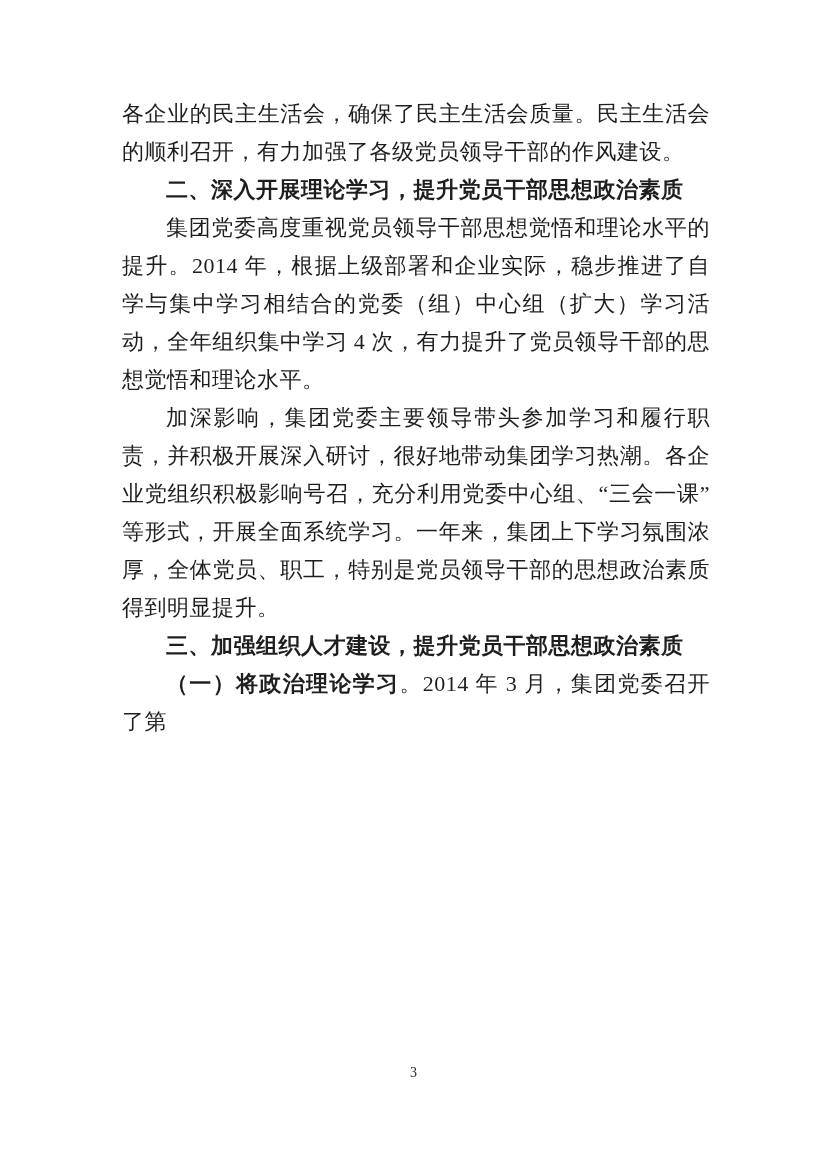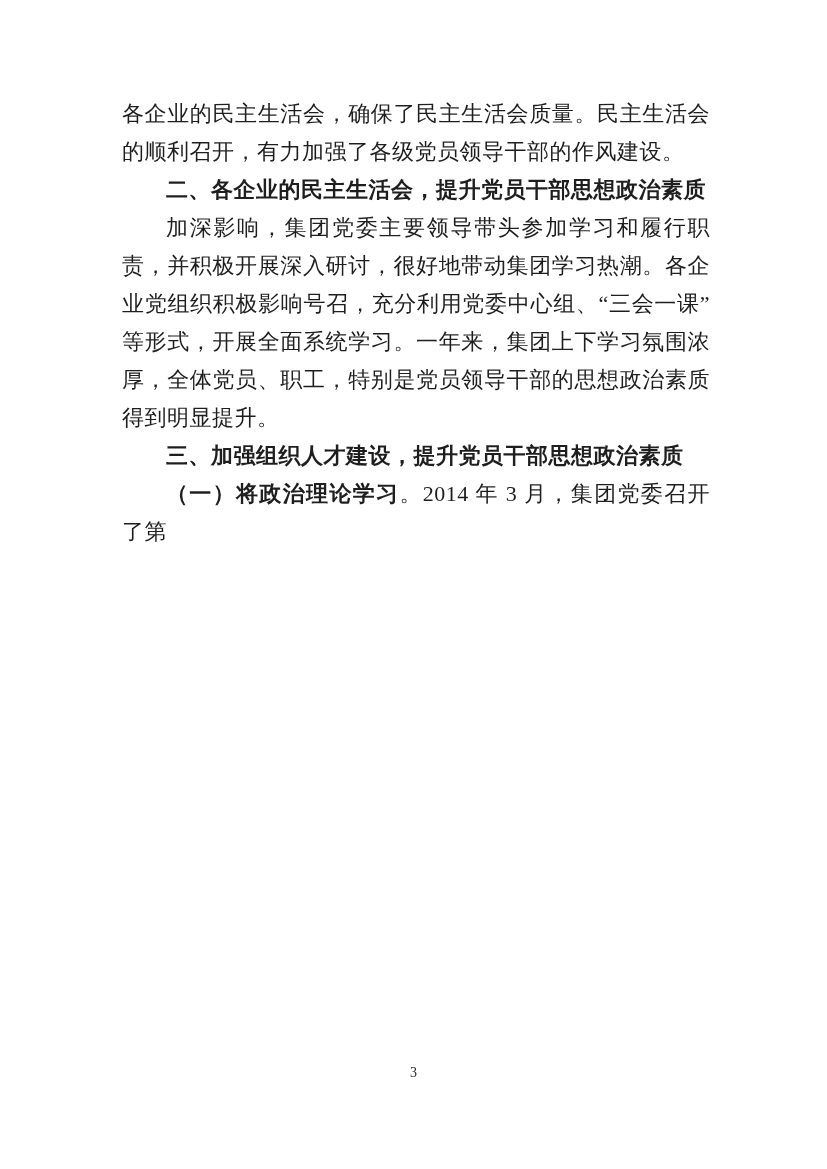--- a/index.html
+++ b/index.html
@@ -50,21 +50,22 @@
     line-height: 16px;
     color: #2a2a2a;
   }
 </style>
 </head>
 <body>
 
 <div class="page">
   <div class="content">
     <p>各企业的民主生活会，确保了民主生活会质量。民主生活会的顺利召开，有力加强了各级党员领导干部的作风建设。</p>
-    <p class="heading indent">二、各企业的民主生活会，提升党员干部思想政治素质</p>
+    <p class="heading indent">二、深入开展理论学习，提升党员干部思想政治素质</p>
+    <p class="indent">集团党委高度重视党员领导干部思想觉悟和理论水平的提升。2014 年，根据上级部署和企业实际，稳步推进了自学与集中学习相结合的党委（组）中心组（扩大）学习活动，全年组织集中学习 4 次，有力提升了党员领导干部的思想觉悟和理论水平。</p>
     <p class="indent">加深影响，集团党委主要领导带头参加学习和履行职责，并积极开展深入研讨，很好地带动集团学习热潮。各企业党组织积极影响号召，充分利用党委中心组、“三会一课”等形式，开展全面系统学习。一年来，集团上下学习氛围浓厚，全体党员、职工，特别是党员领导干部的思想政治素质得到明显提升。</p>
     <p class="heading indent">三、加强组织人才建设，提升党员干部思想政治素质</p>
     <p class="indent">
       <span class="lead-bold">（一）将政治理论学习</span><span>。2014 年 3 月，集团党委召开了第</span>
     </p>
   </div>
   <div class="page-number">3</div>
 </div>
 
 </body></html>

